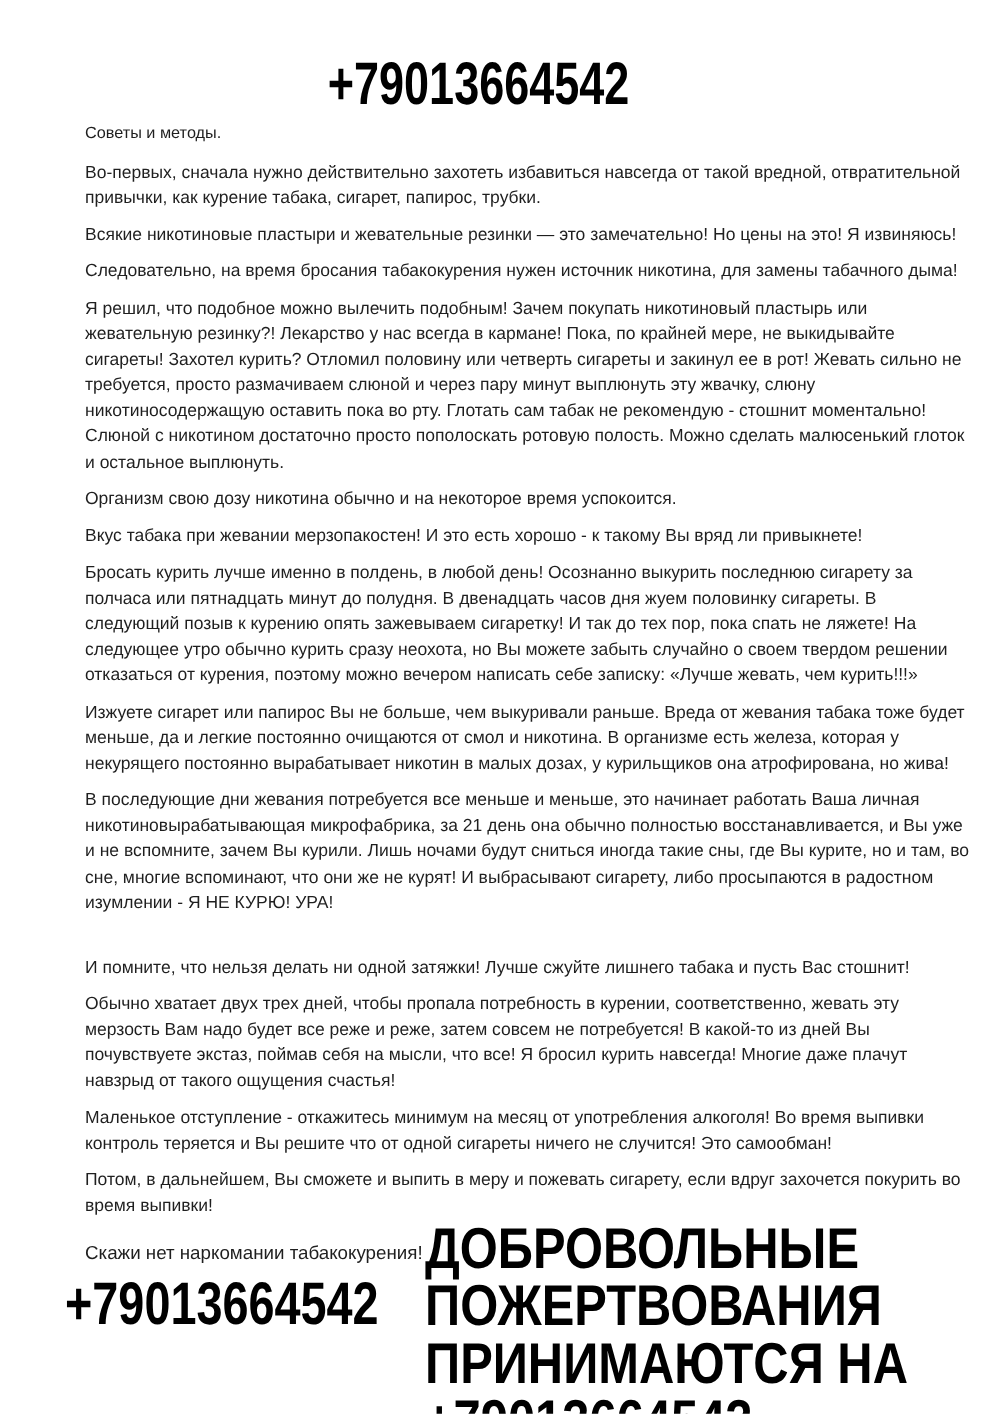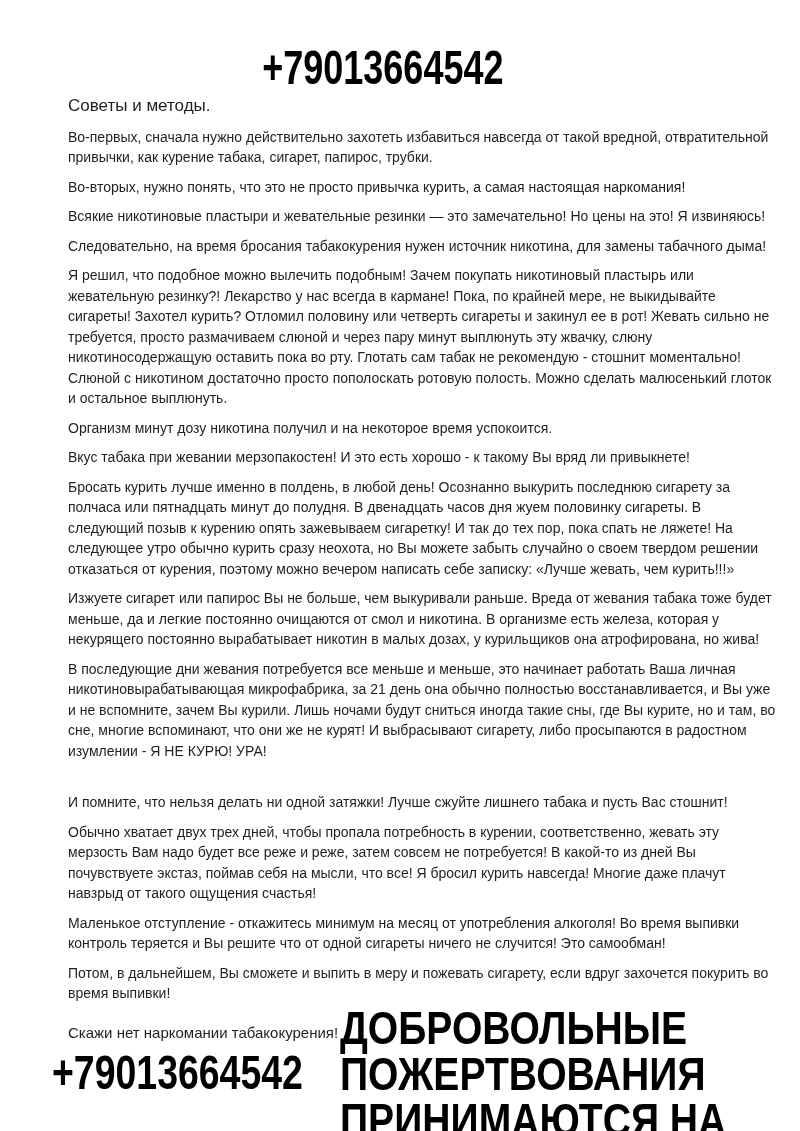--- a/index.html
+++ b/index.html
@@ -32,21 +32,21 @@
     padding-right: 60px;
     line-height: 1;
     margin-bottom: 4px;
   }
   .phone-top-wrap .big-condensed {
     font-size: 48px;
     transform: scaleX(0.75);
     transform-origin: center top;
   }
   .doc-title {
-    font-size: 17px;
+    font-size: 13px;
     line-height: 20.5px;
     margin-bottom: 10px;
   }
   .body-text { width: 712px; }
   .para {
     font-size: 14px;
     line-height: 20.5px;
     margin: 0 0 9px 0;
   }
   .para:empty { height: 13px; }
@@ -92,25 +92,24 @@
 <div class="page">
 
   <div class="phone-top-wrap">
     <span class="big-condensed">+79013664542</span>
   </div>
 
   <div class="doc-title">Советы и методы.</div>
 
   <div class="body-text">
       <div class="para">Во-первых, сначала нужно действительно захотеть избавиться навсегда от такой вредной, отвратительной привычки, как курение табака, сигарет, папирос, трубки.</div>
-      <div class="para">Во-вторых, нужно понять, что это не просто привычка курить, а самая настоящая наркомания!</div>
       <div class="para">Всякие никотиновые пластыри и жевательные резинки — это замечательно! Но цены на это! Я извиняюсь!</div>
       <div class="para">Следовательно, на время бросания табакокурения нужен источник никотина, для замены табачного дыма!</div>
       <div class="para">Я решил, что подобное можно вылечить подобным! Зачем покупать никотиновый пластырь или жевательную резинку?! Лекарство у нас всегда в кармане! Пока, по крайней мере, не выкидывайте сигареты! Захотел курить? Отломил половину или четверть сигареты и закинул ее в рот! Жевать сильно не требуется, просто размачиваем слюной и через пару минут выплюнуть эту жвачку, слюну никотиносодержащую оставить пока во рту. Глотать сам табак не рекомендую - стошнит моментально! Слюной с никотином достаточно просто пополоскать ротовую полость. Можно сделать малюсенький глоток и остальное выплюнуть.</div>
-      <div class="para">Организм минут дозу никотина получил и на некоторое время успокоится.</div>
+      <div class="para">Организм свою дозу никотина обычно и на некоторое время успокоится.</div>
       <div class="para">Вкус табака при жевании мерзопакостен! И это есть хорошо - к такому Вы вряд ли привыкнете!</div>
       <div class="para">Бросать курить лучше именно в полдень, в любой день! Осознанно выкурить последнюю сигарету за полчаса или пятнадцать минут до полудня. В двенадцать часов дня жуем половинку сигареты. В следующий позыв к курению опять зажевываем сигаретку! И так до тех пор, пока спать не ляжете! На следующее утро обычно курить сразу неохота, но Вы можете забыть случайно о своем твердом решении отказаться от курения, поэтому можно вечером написать себе записку: «Лучше жевать, чем курить!!!»</div>
       <div class="para">Изжуете сигарет или папирос Вы не больше, чем выкуривали раньше. Вреда от жевания табака тоже будет меньше, да и легкие постоянно очищаются от смол и никотина. В организме есть железа, которая у некурящего постоянно вырабатывает никотин в малых дозах, у курильщиков она атрофирована, но жива!</div>
       <div class="para">В последующие дни жевания потребуется все меньше и меньше, это начинает работать Ваша личная никотиновырабатывающая микрофабрика, за 21 день она обычно полностью восстанавливается, и Вы уже и не вспомните, зачем Вы курили. Лишь ночами будут сниться иногда такие сны, где Вы курите, но и там, во сне, многие вспоминают, что они же не курят! И выбрасывают сигарету, либо просыпаются в радостном изумлении - Я НЕ КУРЮ! УРА!</div>
       <div class="para"></div>
       <div class="para">И помните, что нельзя делать ни одной затяжки! Лучше сжуйте лишнего табака и пусть Вас стошнит!</div>
       <div class="para">Обычно хватает двух трех дней, чтобы пропала потребность в курении, соответственно, жевать эту мерзость Вам надо будет все реже и реже, затем совсем не потребуется! В какой-то из дней Вы почувствуете экстаз, поймав себя на мысли, что все! Я бросил курить навсегда! Многие даже плачут навзрыд от такого ощущения счастья!</div>
       <div class="para">Маленькое отступление - откажитесь минимум на месяц от употребления алкоголя! Во время выпивки контроль теряется и Вы решите что от одной сигареты ничего не случится! Это самообман!</div>
       <div class="para">Потом, в дальнейшем, Вы сможете и выпить в меру и пожевать сигарету, если вдруг захочется покурить во время выпивки!</div>
     </div>

